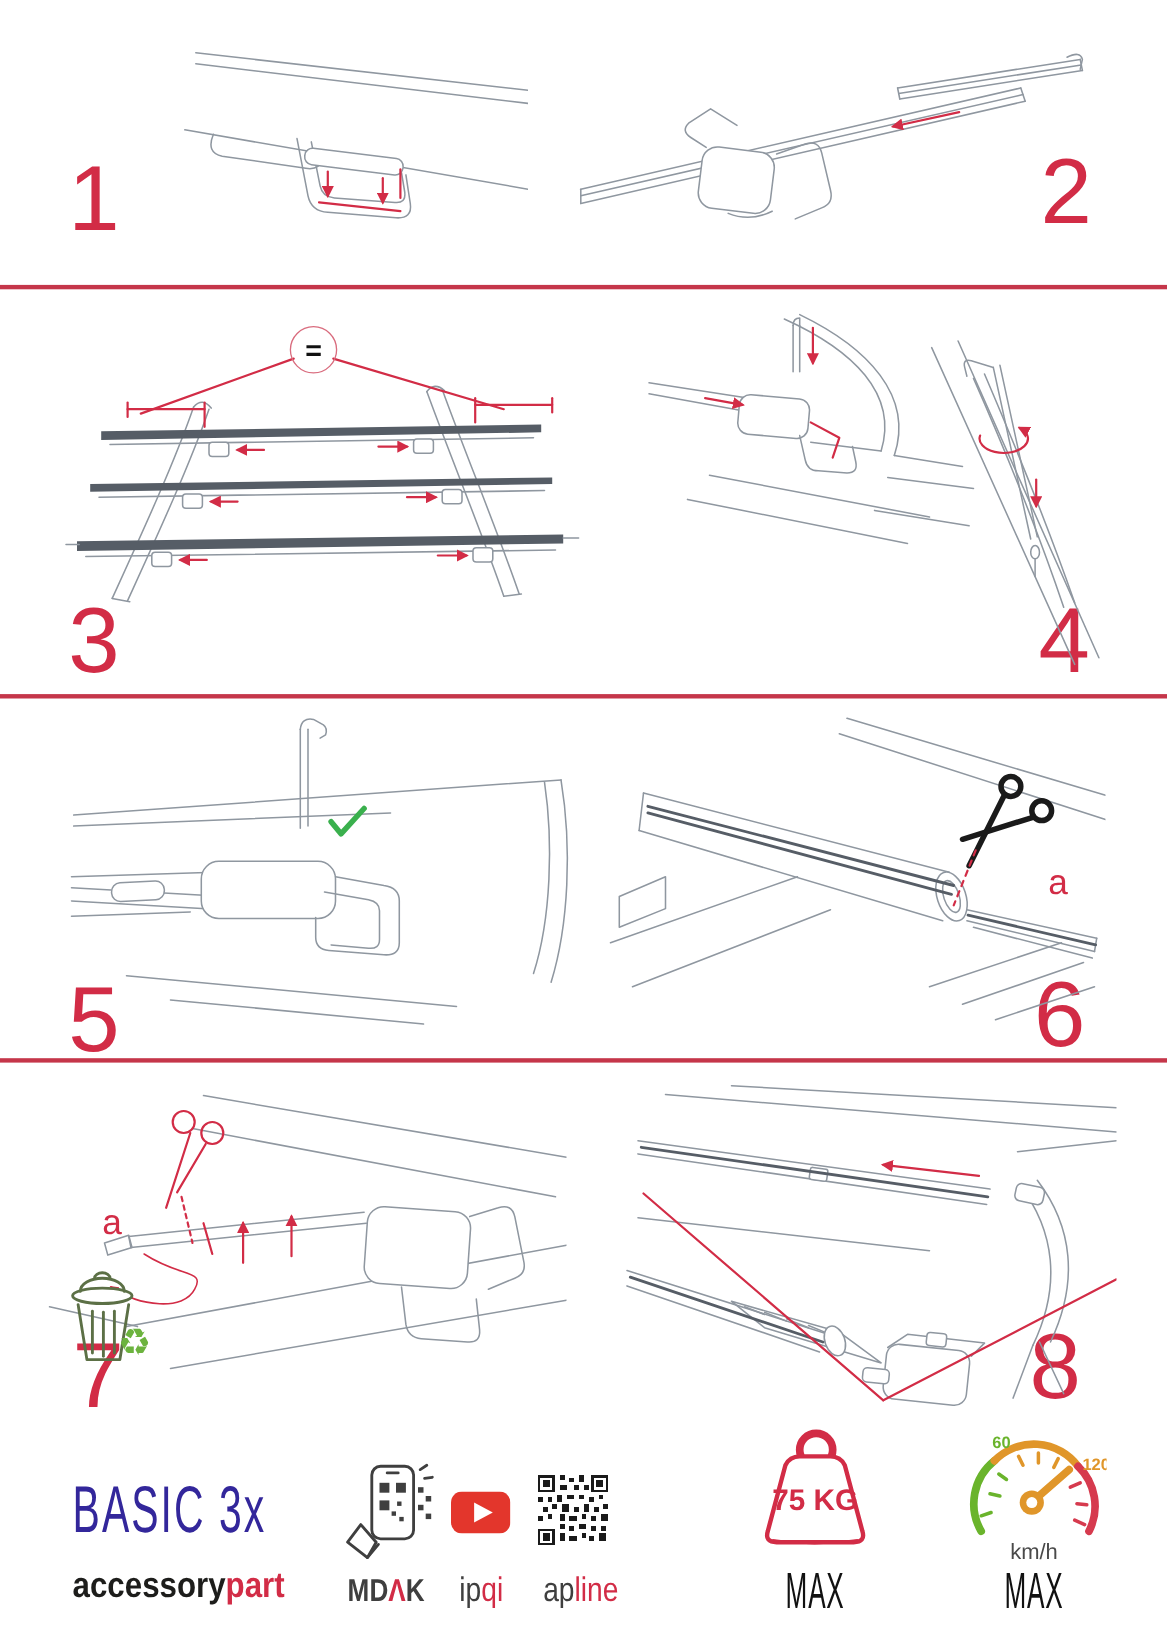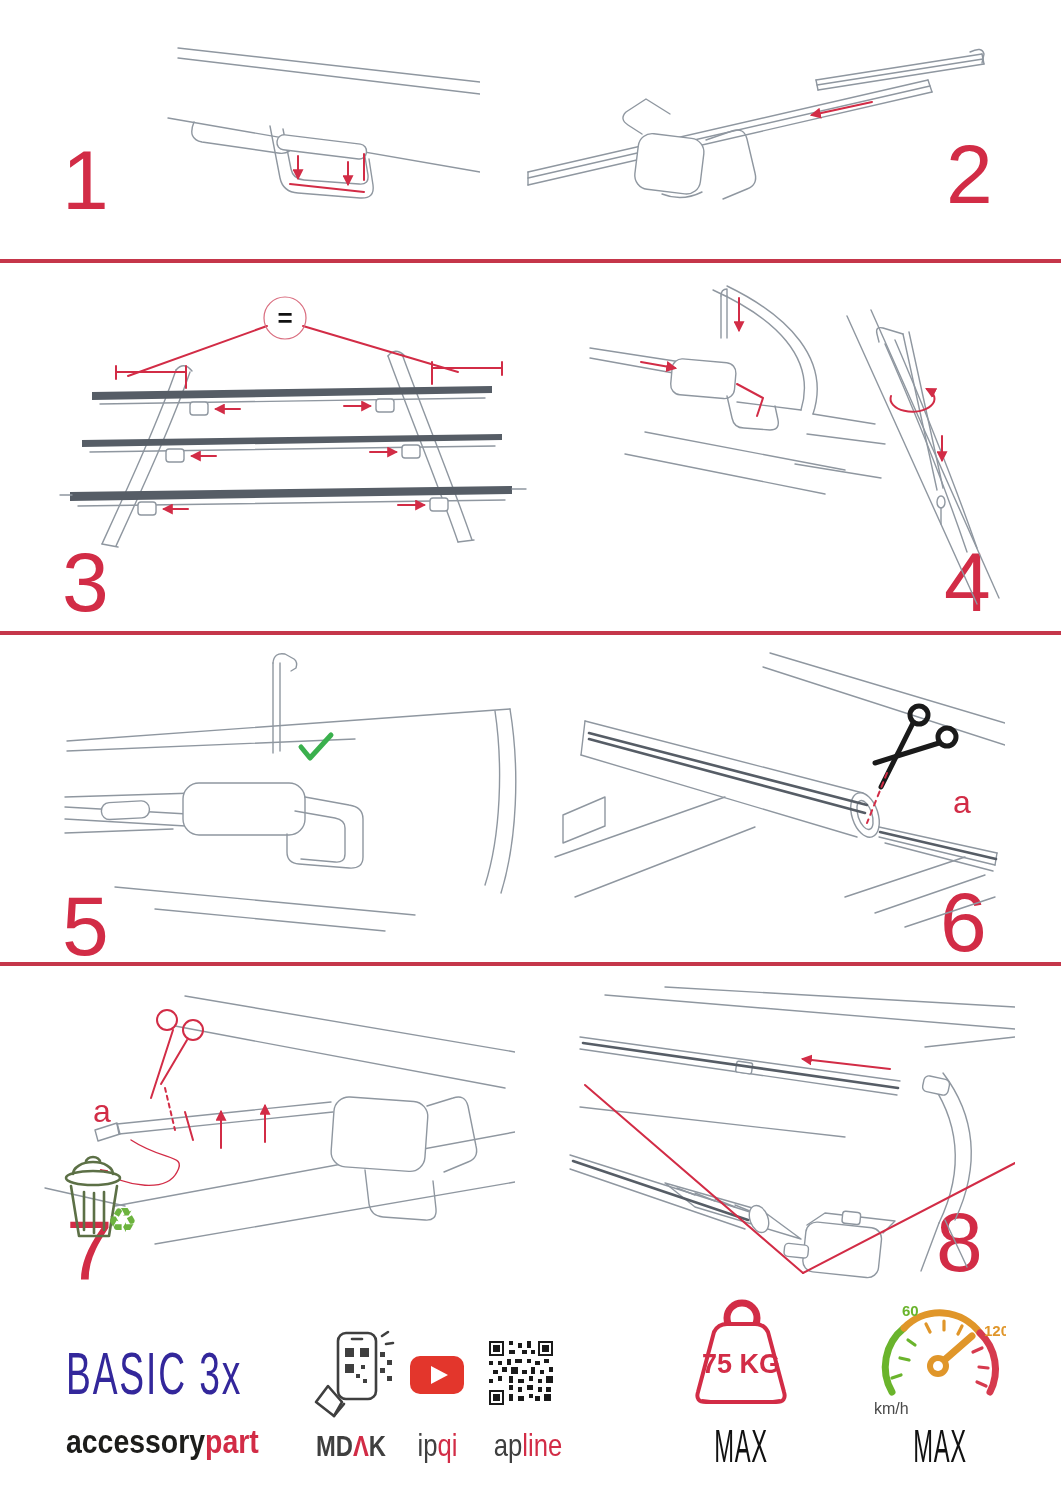--- a/index.html
+++ b/index.html
@@ -29,21 +29,21 @@
   }
   .logo-sub{position:absolute;left:66px;top:1424px;font-size:29px;font-weight:bold;
     transform:scale(0.98,1.12);transform-origin:left top;white-space:nowrap;}
   .logo-sub .b1{color:#1d1d1b}.logo-sub .b2{color:#d22c46}
   .flabel{position:absolute;font-size:25px;font-weight:bold;color:#3f3f3f;text-align:center;
     transform:scale(0.95,1.15);transform-origin:center top;white-space:nowrap;}
   .flabel .acc{color:#d22c46;}
   .flabel.lite{font-weight:400;font-size:27px;}
   .maxlab{position:absolute;color:#111;font-size:33px;font-weight:400;text-align:center;
     transform:scale(0.72,1.4);transform-origin:center top;letter-spacing:1px;}
-  .unitlab{position:absolute;color:#4a4a4a;font-size:16px;}
+  .unitlab{position:absolute;color:#4a4a4a;font-size:20px;text-align:center;}
   .icon{position:absolute;}
 </style>
 </head>
 <body>
 
 <div class="page">
 
   <svg width="0" height="0" style="position:absolute">
     <defs>
       <marker id="ar" viewBox="0 0 10 10" refX="8" refY="5" markerWidth="5.5" markerHeight="5.5" orient="auto-start-reverse">

